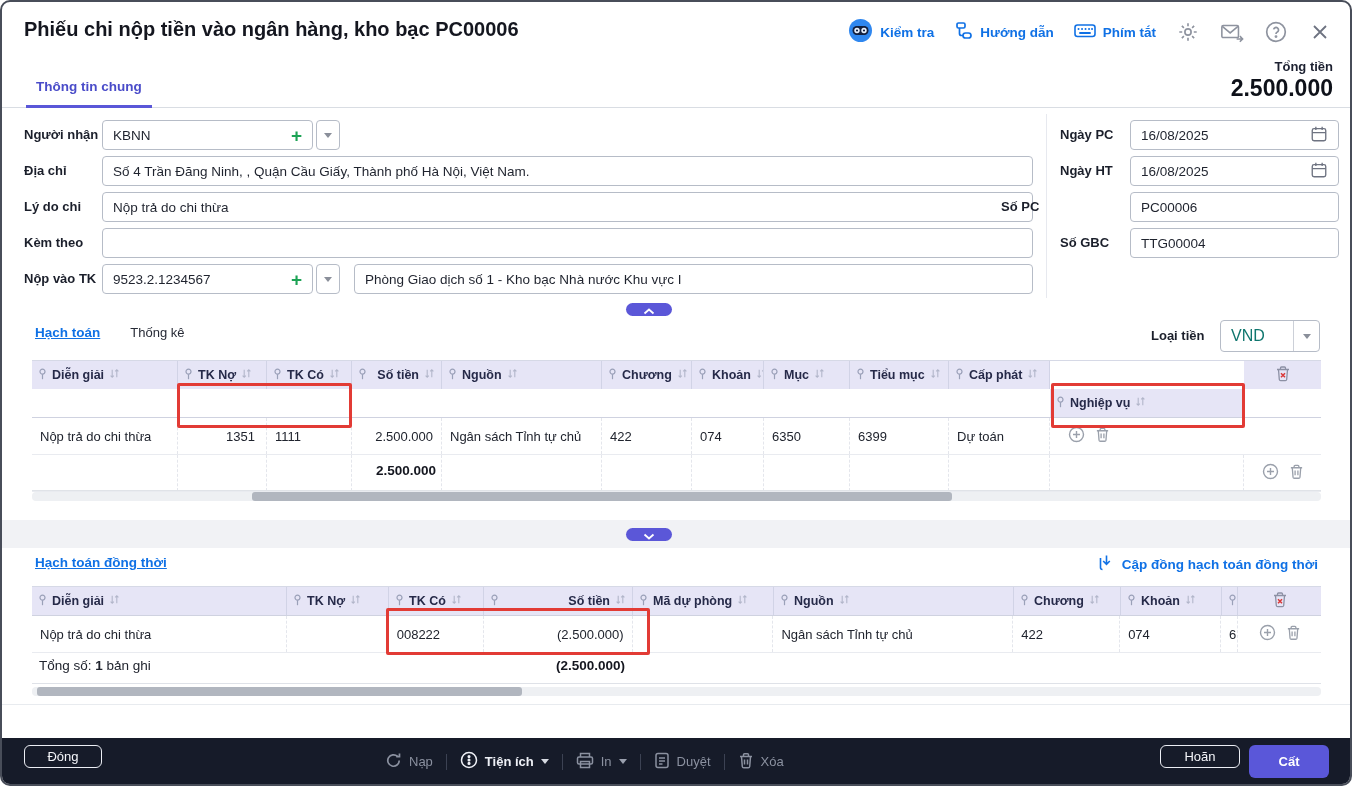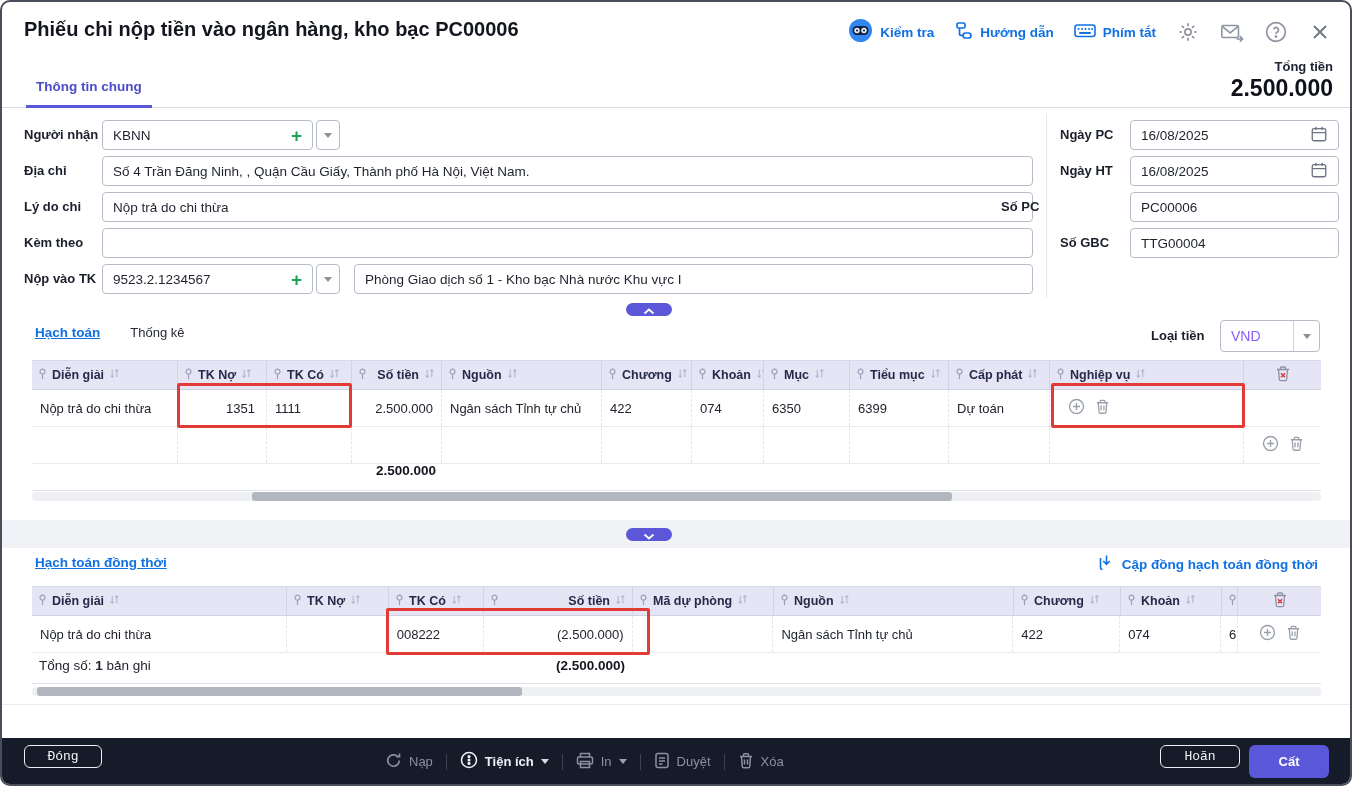--- a/index.html
+++ b/index.html
@@ -35,21 +35,21 @@
   .pill { position:absolute; width:46px; height:13px; border-radius:7px; background:#5b57d8; display:flex; align-items:center; justify-content:center; cursor:pointer; z-index:20; }
 
   
   .section1 { position:absolute; left:0; top:315px; width:100%; height:203px; background:#fff; }
   .band { position:absolute; left:0; top:518px; width:100%; height:28px; background:#f1f2f5; }
   .section2 { position:absolute; left:0; top:546px; width:100%; height:194px; background:#fff; }
   .sec-link { font-size:13.5px; font-weight:600; color:#1071e5; text-decoration:underline; cursor:pointer; }
   .sec-tab2 { font-size:13px; color:#272b36; cursor:pointer; }
   .loai-tien { position:absolute; left:1149px; top:11px; font-size:13px; font-weight:bold; color:#1b1f2b; }
   .currency-sel { position:absolute; left:1218px; top:3px; width:100px; height:32px; border:1px solid #b6bcc7; border-radius:4px; display:flex; align-items:center; cursor:pointer; }
-  .currency-sel .cur { flex:1; padding-left:10px; font-size:14px; color:#8b5cf6; }
+  .currency-sel .cur { flex:1; padding-left:10px; font-size:16px; color:#0f766e; }
   .currency-sel .arr { width:26px; height:100%; border-left:1px solid #ccd0d8; display:flex; align-items:center; justify-content:center; }
 
   
   .gtable { position:absolute; font-size:13px; color:#20242e; }
   .trow { display:flex; }
   .th { background:#e6e5f6; height:28px; display:flex; align-items:center; gap:5px; padding:0 6px; border-right:1px solid #d1d3e6; font-weight:bold; font-size:12.5px; color:#262a49; overflow:hidden; white-space:nowrap; cursor:pointer; }
   .thead { border-top:1px solid #d6d9e6; border-bottom:1px solid #cfd2e0; }
   .td { height:36px; display:flex; align-items:center; padding:0 8px; border-right:1px dashed #e4e6ec; overflow:hidden; white-space:nowrap; cursor:text; }
   .td.num { justify-content:flex-end; }
   .tbody-row { border-bottom:1px solid #e9ebf0; }
@@ -64,21 +64,21 @@
   .t2total { position:absolute; left:300px; top:8px; width:293px; text-align:right; font-size:13.5px; font-weight:bold; color:#14161f; }
 
   
   .hl { position:absolute; border:3px solid #e23b35; border-radius:2px; z-index:50; pointer-events:none; }
   .hl1 { left:175px; top:381px; width:175px; height:45px; }
   .hl2 { left:1049px; top:381px; width:194px; height:45px; }
   .hl3 { left:384px; top:606px; width:264px; height:47px; }
 
   
   .bottombar { position:absolute; left:0; bottom:0; width:100%; height:46px; background:#161b29; }
-  .btn-outline { position:absolute; top:7px; height:23px; border:1px solid #eceef4; border-radius:6px; background:transparent; color:#f4f5f9; font-size:13px; display:flex; align-items:center; justify-content:center; cursor:pointer; font-family:Liberation Mono, monospace; }
+  .btn-outline { position:absolute; top:7px; height:23px; border:1px solid #eceef4; border-radius:6px; background:transparent; color:#f4f5f9; font-size:13px; display:flex; align-items:center; justify-content:center; cursor:pointer; font-family:Liberation Sans, sans-serif; }
   .btn-fill { position:absolute; top:7px; height:33px; border:none; border-radius:6px; background:#5a57d9; color:#fff; font-size:13px; font-weight:bold; display:flex; align-items:center; justify-content:center; cursor:pointer; font-family:inherit; }
   .center-tools { position:absolute; left:383px; top:7px; height:33px; display:flex; align-items:center; gap:13px; }
   .tool { display:flex; align-items:center; gap:7px; font-size:13px; color:#8b91a0; cursor:pointer; }
   .tool.bright { color:#eef0f6; font-weight:600; }
   .tsep { width:1px; height:16px; background:#3c4253; }
   .caret-dim { width:0;height:0;border-left:4px solid transparent;border-right:4px solid transparent;border-top:5px solid #9aa0ae; }
   .caret-bright { width:0;height:0;border-left:4px solid transparent;border-right:4px solid transparent;border-top:5px solid #d7dae2; }
 </style>
 </head>
 <body>
@@ -338,21 +338,21 @@
             <span><svg width="9" height="12" viewBox="0 0 9 12" fill="none" stroke="#9aa0b8" stroke-width="1.2">
                 <circle cx="4.5" cy="3.6" r="2.5"></circle>
                 <path d="M4.5 6.2v5"></path>
               </svg></span>
             <span>Cấp phát</span>
             <span><svg width="11" height="11" viewBox="0 0 11 11" fill="none" stroke="#b2b6ca" stroke-width="1.1">
                 <path d="M3.2 1.8v7.4M1.6 7.7l1.6 1.6 1.6-1.6"></path>
                 <path d="M7.8 9.2V1.8M6.2 3.3l1.6-1.6L9.4 3.3"></path>
               </svg></span>
           </div>
-          <div class="th" style="width: 194px;">
+          <div class="th" style="width: 194px; margin-top: 28px;">
             <span><svg width="9" height="12" viewBox="0 0 9 12" fill="none" stroke="#9aa0b8" stroke-width="1.2">
                 <circle cx="4.5" cy="3.6" r="2.5"></circle>
                 <path d="M4.5 6.2v5"></path>
               </svg></span>
             <span>Nghiệp vụ</span>
             <span><svg width="11" height="11" viewBox="0 0 11 11" fill="none" stroke="#b2b6ca" stroke-width="1.1">
                 <path d="M3.2 1.8v7.4M1.6 7.7l1.6 1.6 1.6-1.6"></path>
                 <path d="M7.8 9.2V1.8M6.2 3.3l1.6-1.6L9.4 3.3"></path>
               </svg></span>
           </div>

